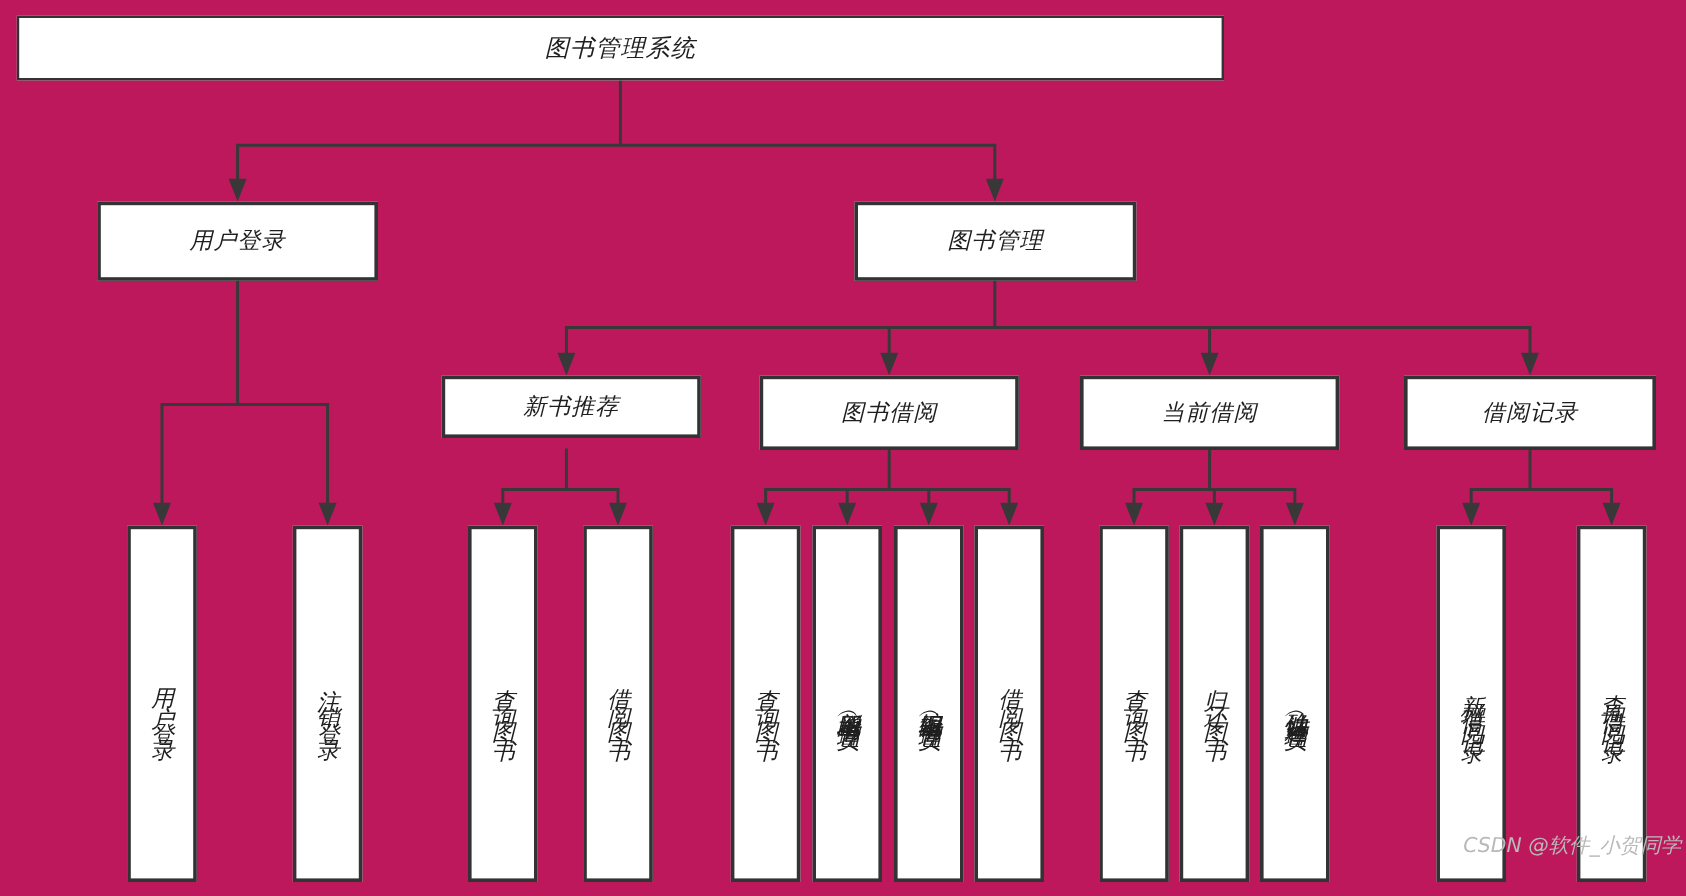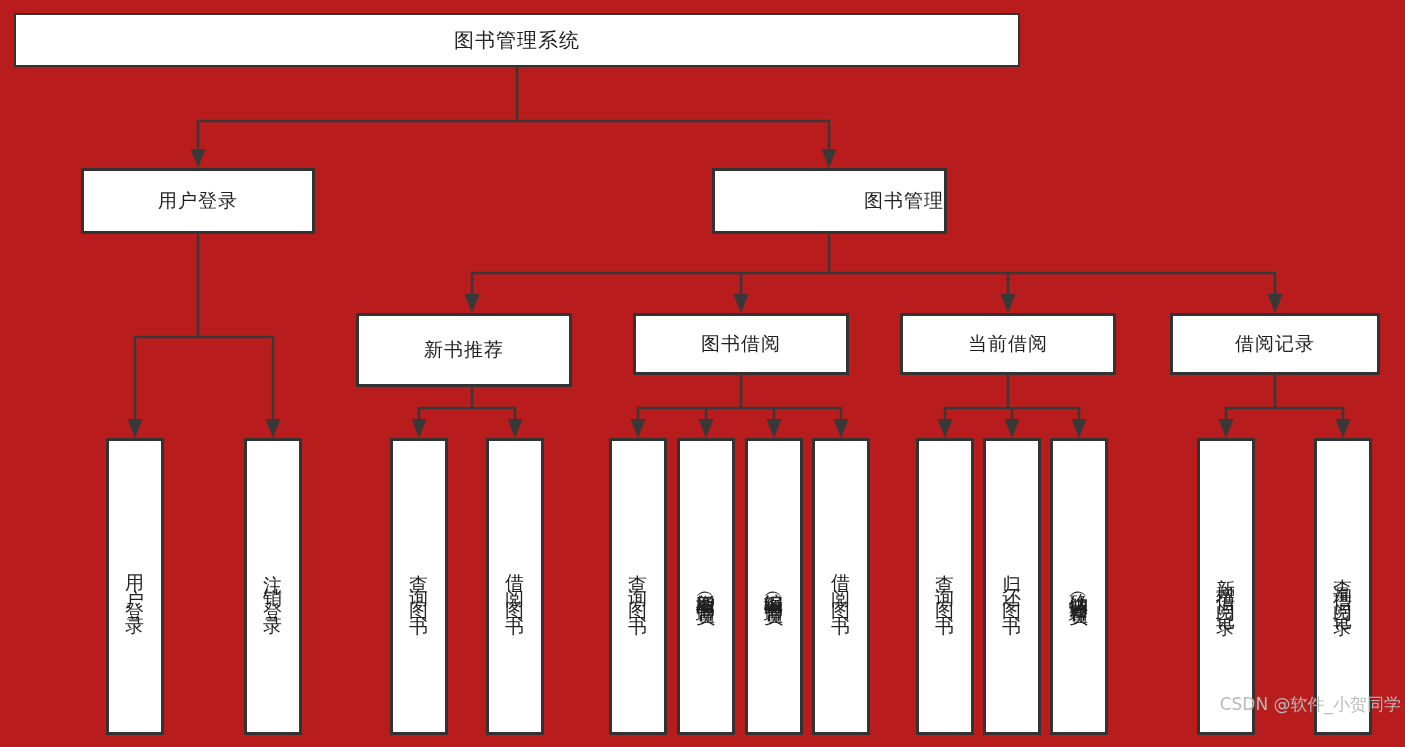--- a/index.html
+++ b/index.html
@@ -4,23 +4,24 @@
 <style>
   html, body {
     margin: 0;
     padding: 0;
     background: #ffffff;
   }
   .canvas {
     position: relative;
     width: 1405px;
     height: 747px;
-    background: #b91c1c;
+    background: #be185d;
     font-family: "DejaVu Sans", "Liberation Sans", sans-serif;
     overflow: hidden;
+    font-style: italic;
   }
   .connectors {
     position: absolute;
     left: 0;
     top: 0;
     width: 1405px;
     height: 747px;
     pointer-events: none;
   }
   .box {
@@ -113,25 +114,25 @@
     </g>
   </svg>
 
   <div class="box root-box" style="left:14px; top:13px; width:1006px; height:54px;">
     <span class="h-label">图书管理系统</span>
   </div>
 
   <div class="box" style="left:81px; top:168px; width:234px; height:66px;">
     <span class="h-label">用户登录</span>
   </div>
-  <div class="box" style="left:712px; top:168px; width:235px; height:66px;justify-content:flex-end;">
+  <div class="box" style="left:712px; top:168px; width:235px; height:66px;">
     <span class="h-label">图书管理</span>
   </div>
 
-  <div class="box" style="left:356px; top:313px; width:216px; height:74px;">
+  <div class="box" style="left:368px; top:313px; width:216px; height:52px;">
     <span class="h-label">新书推荐</span>
   </div>
   <div class="box" style="left:900px; top:313px; width:216px; height:62px;">
     <span class="h-label">当前借阅</span>
   </div>
   <div class="box" style="left:633px; top:313px; width:216px; height:62px;">
     <span class="h-label">图书借阅</span>
   </div>
   <div class="box" style="left:1170px; top:313px; width:210px; height:62px;">
     <span class="h-label">借阅记录</span>

